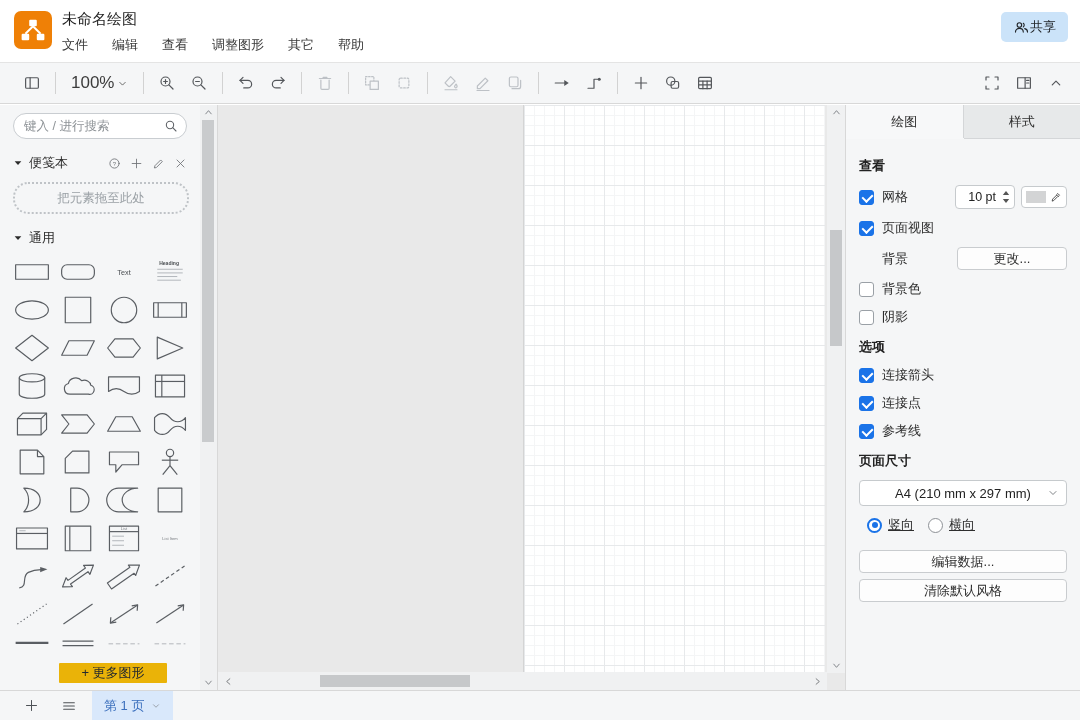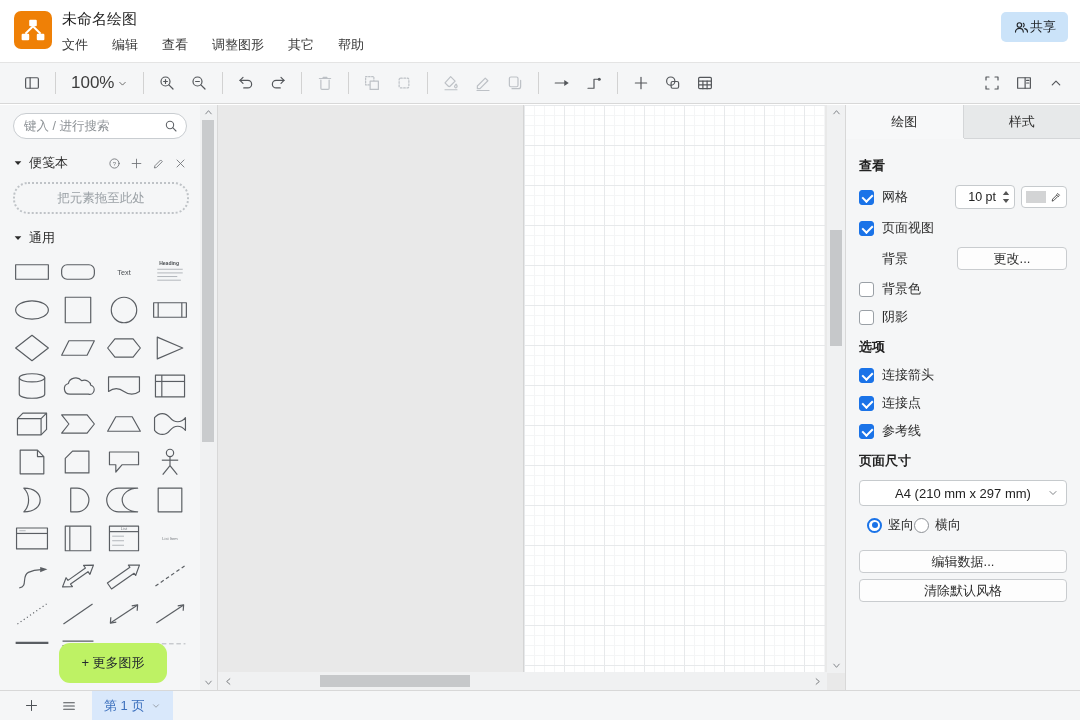--- a/index.html
+++ b/index.html
@@ -47,22 +47,22 @@
   .sp-icons{margin-left:auto;display:flex;gap:9px;color:#6f7377;align-items:center;}
   .dropzone{margin:10px 28px 0 13px;height:28px;border:2px dotted #bfc3c7;border-radius:15px;
             color:#9aa0a5;font-size:12.5px;display:flex;align-items:center;justify-content:center;}
   .shape-grid{margin:10px 24px 0 9px;display:grid;grid-template-columns:repeat(4,1fr);
               row-gap:8px;height:390px;overflow:hidden;}
   .shape-cell{height:30px;display:flex;align-items:center;justify-content:center;color:#5a5e63;}
   .shape-cell svg{stroke:currentColor;fill:none;stroke-width:1.3;stroke-linejoin:round;}
   .stxt{fill:#4a4e52;stroke:none !important;font-size:8px;text-anchor:middle;font-family:"Liberation Sans",sans-serif;}
   .tinytxt{font-size:4.5px;fill:#7a7e83;}
   .thinln{stroke-width:.8;stroke:#9aa0a5;}
-  .more-shapes{position:absolute;left:59px;bottom:7px;width:108px;height:40px;border:none;
-               background:#bef264;border-radius:11px;font-size:13px;color:#24292e;font-family:inherit;}
+  .more-shapes{position:absolute;left:59px;bottom:7px;width:108px;height:20px;border:none;
+               background:#eab308;border-radius:1px;font-size:13px;color:#24292e;font-family:inherit;}
   .side-scroll{position:absolute;right:0;top:0;bottom:0;width:17px;background:#f0f1f2;}
   .side-scroll .thumb{position:absolute;left:2px;top:15px;width:12px;height:322px;background:#c9cbcd;}
   .scr-arrow{position:absolute;left:0;width:17px;height:15px;display:flex;align-items:center;justify-content:center;color:#5f6368;}
 
   
   .canvas{flex:1;background:#e9e9e9;position:relative;overflow:hidden;}
   .page{position:absolute;left:305px;top:0;width:302px;height:568px;background:#fff;
         border-left:1px solid #d4d4d4;box-sizing:border-box;
         background-image:
           linear-gradient(to right,#e7e9eb 1px,transparent 1px),
@@ -99,21 +99,21 @@
       background:#fff;display:flex;align-items:center;justify-content:center;gap:4px;box-sizing:border-box;}
   .swatch{width:20px;height:12px;background:#d3d4d5;}
   .indent{margin-left:23px;}
   .btn{background:#fdfdfd;border:1px solid #c9cccf;border-radius:4px;height:23px;font-size:13px;
        color:#2e2e2e;font-family:inherit;display:flex;align-items:center;justify-content:center;box-sizing:border-box;}
   .chg-btn{width:110px;margin-left:auto;}
   .wide-btn{width:100%;margin-bottom:6px;}
   .select{height:24px;border:1px solid #c6cacd;border-radius:4px;background:#fff;display:flex;
           align-items:center;justify-content:center;position:relative;margin:0 0 10px;color:#222;}
   .select .chev{position:absolute;right:7px;top:6px;color:#5f6368;}
-  .radio-row{display:flex;align-items:flex-start;margin:2px 0 16px 8px;}
+  .radio-row{display:flex;align-items:flex-start;gap:14px;margin:2px 0 16px 8px;text-decoration:underline;}
   .radio-opt{display:flex;align-items:center;}
   .radio{width:15px;height:15px;border:1px solid #8d9196;border-radius:50%;background:#fff;
          margin-right:6px;position:relative;box-sizing:border-box;}
   .radio.checked{border:2px solid #1a73e8;}
   .radio.checked::after{content:"";position:absolute;left:2.5px;top:2.5px;width:6px;height:6px;
          background:#1a73e8;border-radius:50%;}
 
   
   .footer{position:absolute;left:0;right:0;bottom:0;height:30px;background:#f5f6f7;
           border-top:1px solid #d8d8d8;display:flex;align-items:center;box-sizing:border-box;}

